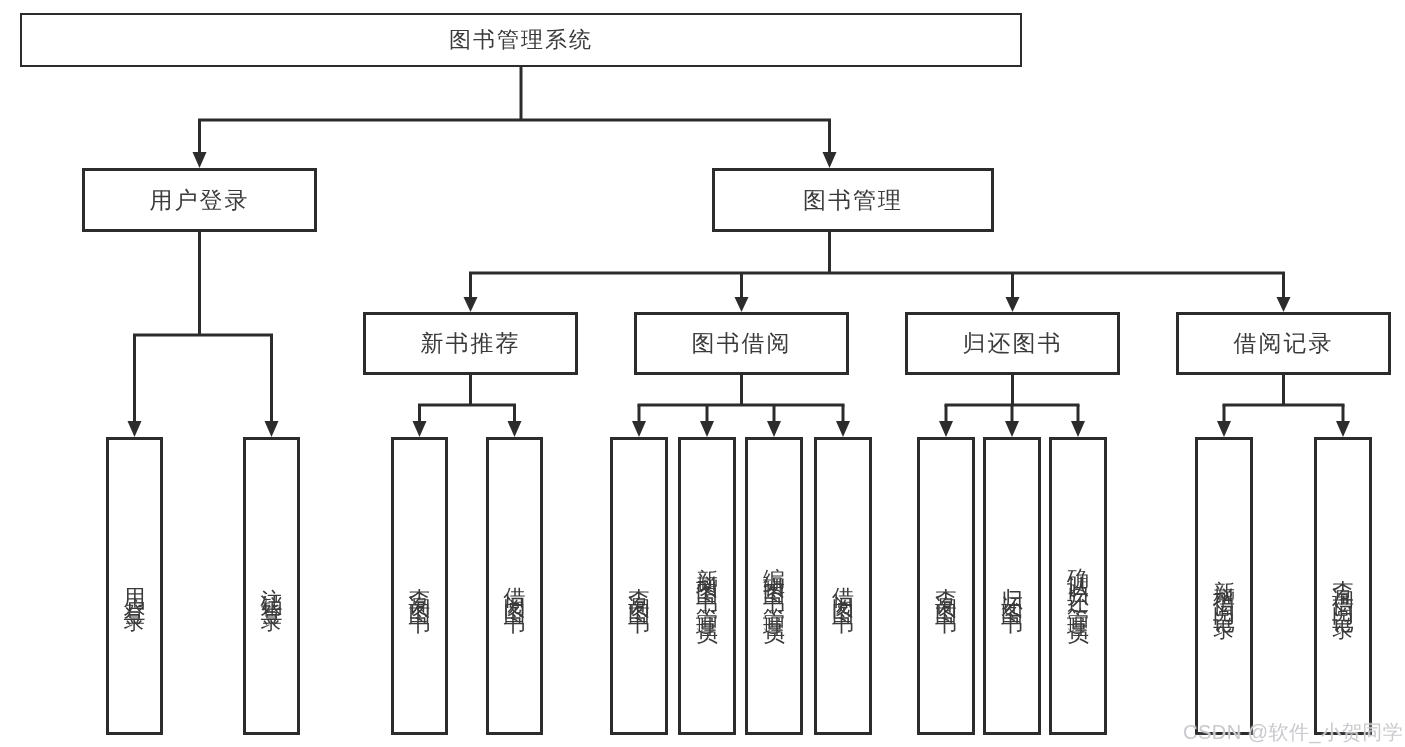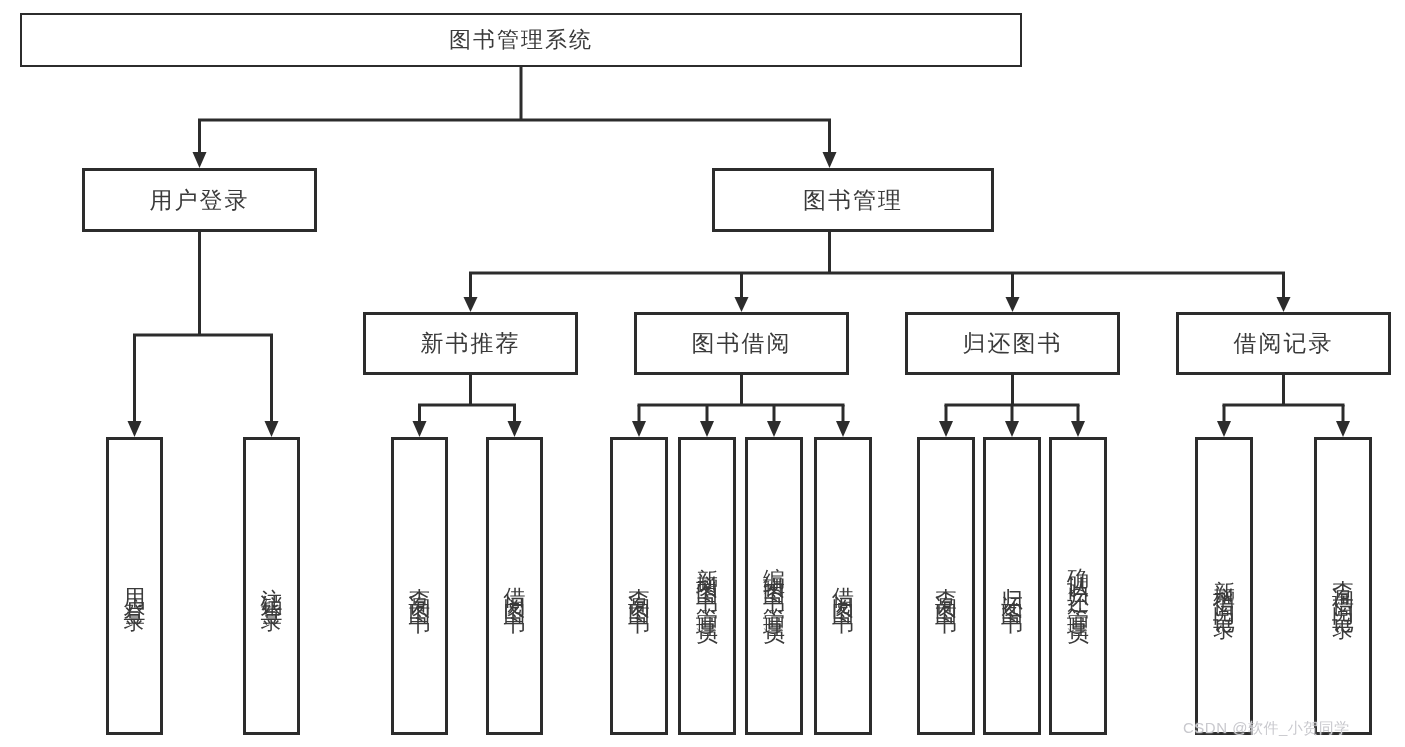--- a/index.html
+++ b/index.html
@@ -16,21 +16,21 @@
     color:#3a3a3a;text-align:center;
   }
   .root-box{border-width:2px;font-size:22px;letter-spacing:2px;}
   .h-box{font-size:23px;letter-spacing:2px;}
   .v-box{
     writing-mode:vertical-rl;text-orientation:upright;
     font-size:22px;letter-spacing:8px;line-height:1;
   }
   .watermark{
     position:absolute;left:1183px;top:719px;width:220px;
-    font-size:15px;letter-spacing:0.5px;color:#c9c9ce;white-space:nowrap;
+    font-size:20px;letter-spacing:0.5px;color:#c9c9ce;white-space:nowrap;
     text-shadow:0 0 2px #ffffff;
   }
 </style>
 </head>
 <body>
 
 <div id="canvas">
 
   <svg id="wires" viewBox="0 0 1405 747" xmlns="http://www.w3.org/2000/svg">
     <g>

